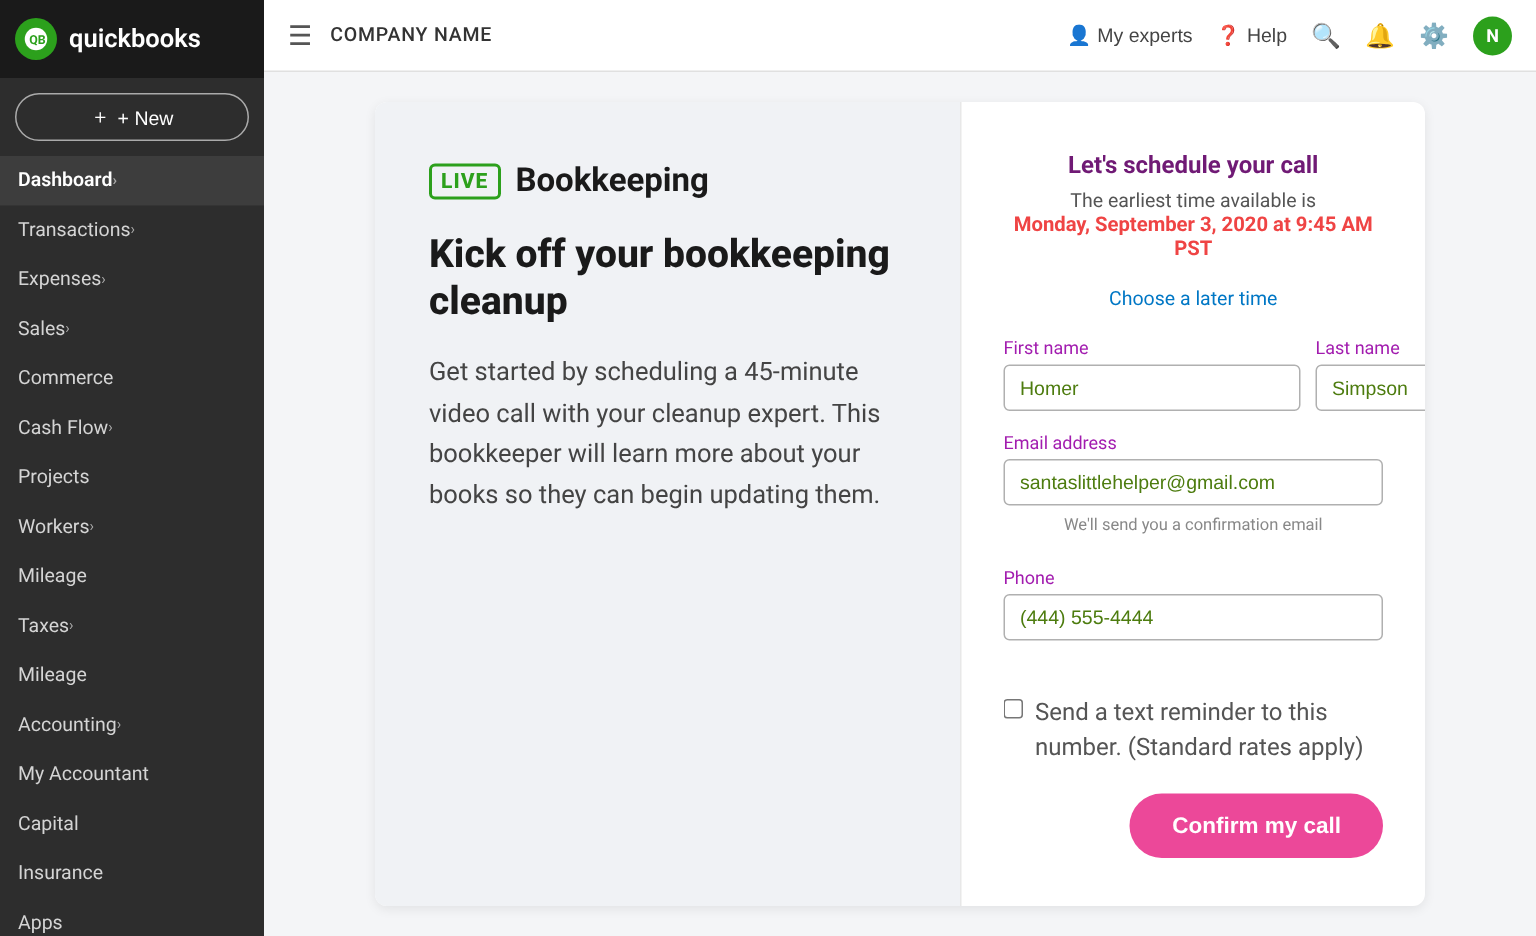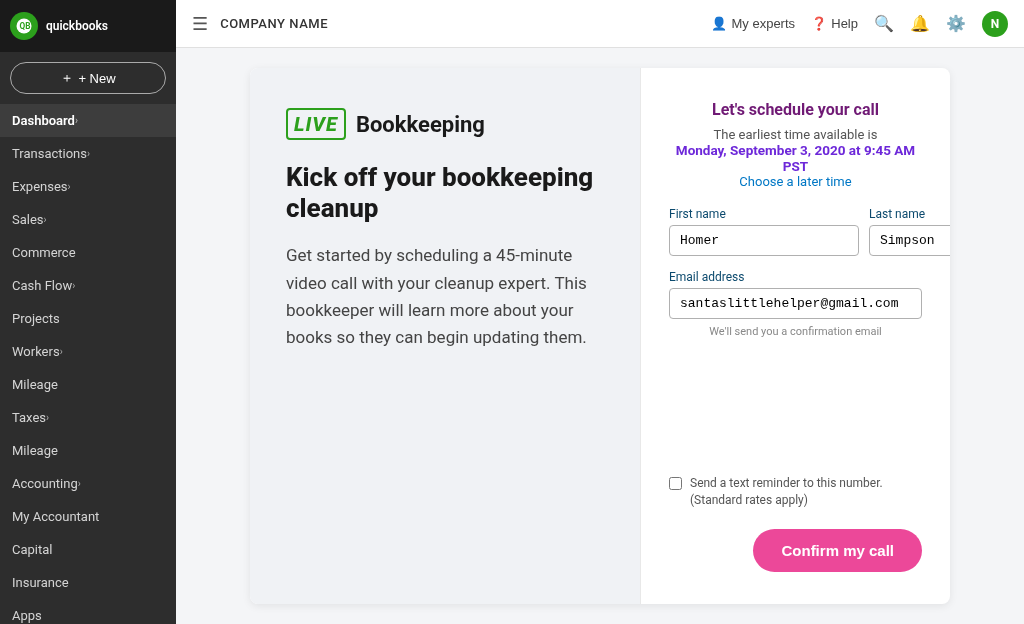--- a/index.html
+++ b/index.html
@@ -3,21 +3,21 @@
   <meta charset="utf-8">
   <style>
     * { box-sizing: border-box; margin: 0; padding: 0; }
     body { font-family: -apple-system, BlinkMacSystemFont, 'Segoe UI', Roboto, sans-serif; background: #f4f5f7; display: flex; height: 624px; width: 1024px; overflow: hidden; }
 
     
     .sidebar { width: 176px; background: #2d2d2d; color: #fff; display: flex; flex-direction: column; height: 100%; flex-shrink: 0; }
     .sidebar-header { background: #1a1a1a; padding: 12px 10px; display: flex; align-items: center; gap: 8px; }
     .qb-logo { width: 28px; height: 28px; background: #2ca01c; border-radius: 50%; display: flex; align-items: center; justify-content: center; }
     .qb-logo svg { width: 18px; height: 18px; }
-    .brand-text { color: #fff; font-size: 12px; font-weight: 600; }
+    .brand-text { color: #fff; font-size: 17px; font-weight: 600; }
     .new-btn { margin: 10px; background: transparent; border: 1.5px solid #aaa; color: #fff; border-radius: 20px; padding: 6px 14px; font-size: 13px; cursor: pointer; display: flex; align-items: center; gap: 5px; justify-content: center; }
     .sidebar-nav { flex: 1; overflow-y: auto; }
     .sidebar-nav::-webkit-scrollbar { width: 0; }
     .nav-item { display: flex; align-items: center; justify-content: flex-start; padding: 9px 12px; font-size: 13px; color: #d4d4d4; cursor: pointer; }
     .nav-item.active { background: #3d3d3d; color: #fff; font-weight: 600; }
     .nav-item .chevron { font-size: 10px; color: #aaa; }
 
     
     .main { flex: 1; display: flex; flex-direction: column; overflow: hidden; }
     .topbar { height: 48px; background: #fff; border-bottom: 1px solid #e0e0e0; display: flex; align-items: center; padding: 0 16px; gap: 12px; }
@@ -29,39 +29,39 @@
     .avatar-circle { width: 26px; height: 26px; background: #2ca01c; border-radius: 50%; color: #fff; font-size: 12px; font-weight: 700; display: flex; align-items: center; justify-content: center; }
 
     
     .content { flex: 1; overflow-y: auto; padding: 20px; display: flex; justify-content: center; }
     .card-container { background: #fff; border-radius: 8px; box-shadow: 0 2px 8px rgba(0,0,0,0.08); display: flex; width: 700px; min-height: 480px; overflow: hidden; }
 
     
     .left-panel { background: #f0f2f5; padding: 40px 36px; flex: 1; display: flex; flex-direction: column; gap: 18px; }
     .live-badge { display: flex; align-items: center; gap: 10px; margin-bottom: 4px; }
     .live-box { border: 2.5px solid #2ca01c; border-radius: 4px; padding: 2px 6px; display: flex; align-items: center; justify-content: center; }
-    .live-text { color: #2ca01c; font-weight: 800; font-size: 20px; letter-spacing: 0.05em; font-style: italic; }
+    .live-text { color: #2ca01c; font-weight: 800; font-size: 14px; letter-spacing: 0.05em; }
     .bookkeeping-label { font-size: 22px; font-weight: 700; color: #1a1a1a; }
     .hero-title { font-size: 26px; font-weight: 800; color: #1a1a1a; line-height: 1.2; }
     .hero-desc { font-size: 17px; color: #444; line-height: 1.6; }
 
     
     .right-panel { width: 310px; padding: 32px 28px; display: flex; flex-direction: column; border-left: 1px solid #e8e8e8; }
     .schedule-title { font-size: 16px; font-weight: 700; color: #701a75; text-align: center; margin-bottom: 8px; }
     .earliest-text { font-size: 13px; color: #555; text-align: center; }
-    .earliest-date { font-size: 13.5px; font-weight: 700; color: #6d28d9; text-align: center; margin-bottom: 0; }
+    .earliest-date { font-size: 13.5px; font-weight: 700; color: #ef4444; text-align: center; margin-bottom: 18px; }
     .choose-later { font-size: 13px; color: #0077c5; text-align: center; cursor: pointer; text-decoration: none; display: block; margin-bottom: 18px; }
     .form-row { display: flex; gap: 10px; margin-bottom: 14px; }
     .form-group { display: flex; flex-direction: column; gap: 4px; flex: 1; }
-    .form-label { font-size: 12px; color: #0c4a6e; }
-    .form-input { border: 1px solid #b0b0b0; border-radius: 4px; padding: 7px 10px; font-size: 13px; color: #000000; outline: none; font-family: Liberation Mono, monospace; }
+    .form-label { font-size: 12px; color: #a21caf; }
+    .form-input { border: 1px solid #b0b0b0; border-radius: 4px; padding: 7px 10px; font-size: 13px; color: #4d7c0f; outline: none; }
     .form-hint { font-size: 11px; color: #888; margin-top: 2px; text-align: center; }
     .checkbox-row { display: flex; align-items: flex-start; gap: 8px; margin-bottom: 20px; }
     .checkbox-row input[type=checkbox] { margin-top: 2px; }
-    .checkbox-label { font-size: 12px; color: #555; line-height: 1.4; }
+    .checkbox-label { font-size: 16px; color: #555; line-height: 1.4; }
     .confirm-btn { background: #ec4899; color: #fff; border: none; border-radius: 22px; padding: 13px 28px; font-size: 15px; font-weight: 700; cursor: pointer; align-self: flex-end; }
     .phone-group { margin-bottom: 10px; }
   </style>
 </head>
 <body>
 
 <div class="sidebar">
   <div class="sidebar-header">
     <div class="qb-logo">
       <svg viewBox="0 0 24 24" fill="white">
@@ -188,20 +188,24 @@
             <input class="form-input" type="text" value="Simpson" style="">
           </div>
         </div>
 
         <div class="form-group" style="margin-bottom:14px;">
           <label class="form-label">Email address</label>
           <input class="form-input" type="email" value="santaslittlehelper@gmail.com" style="width: 100%;">
           <span class="form-hint">We'll send you a confirmation email</span>
         </div>
 
+        <div class="form-group phone-group">
+          <label class="form-label">Phone</label>
+          <input class="form-input" type="tel" value="(444) 555-4444" style="width: 100%;">
+        </div>
 
         <div class="checkbox-row">
           <input type="checkbox" id="sms-cb" style="">
           <label class="checkbox-label" for="sms-cb">Send a text reminder to this number. (Standard rates apply)</label>
         </div>
 
         <button class="confirm-btn">Confirm my call</button>
       </div>
     </div>
   </div>

